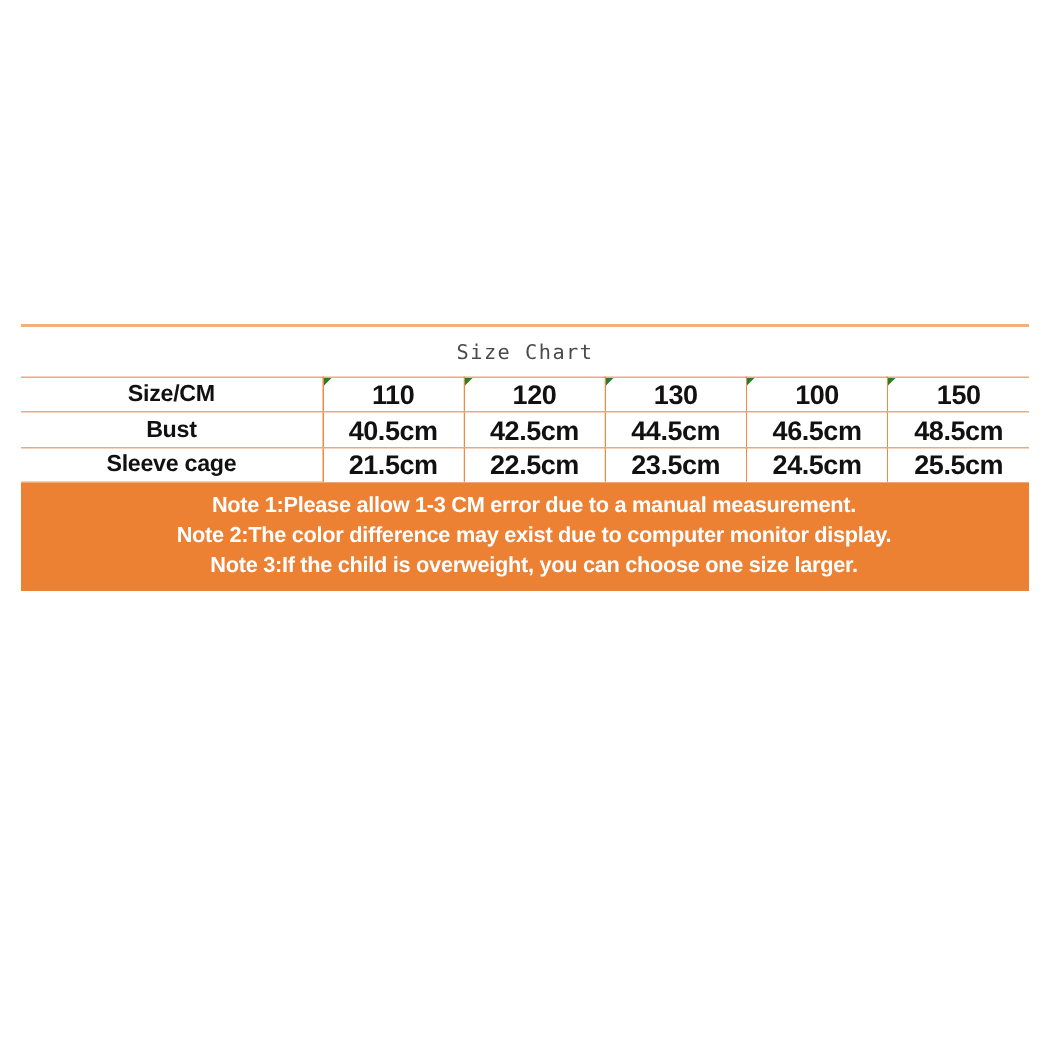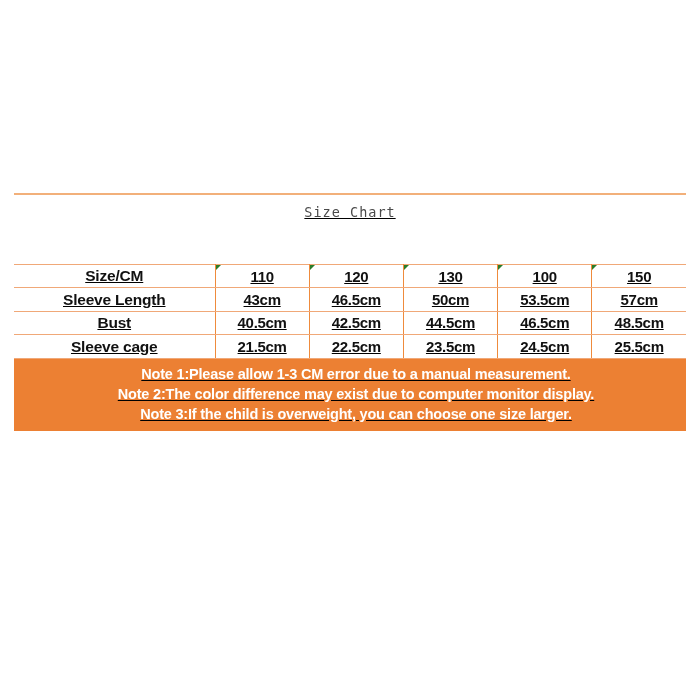--- a/index.html
+++ b/index.html
@@ -11,23 +11,22 @@
     width: 700px;
     height: 700px;
     font-family: "Liberation Sans", sans-serif;
     position: relative;
     overflow: hidden;
   }
 
   #chart-wrap {
     position: absolute;
     left: 14px;
-    top: 193px;
+    top: 216px;
     width: 672px;
-    text-decoration: underline;
   }
 
   
   .title-band {
     border-top: 2px solid #f2b07a;
     height: 33px;
     display: flex;
     align-items: center;
     justify-content: center;
     background: #ffffff;
@@ -37,34 +36,33 @@
     font-size: 13.5px;
     color: #4a4a4a;
     letter-spacing: 1px;
   }
 
   
   table.size-table {
     border-collapse: collapse;
     width: 672px;
     table-layout: fixed;
-    margin-top: 36px;
   }
   table.size-table col.label-col { width: 201px; }
   table.size-table col.data-col  { width: 94.2px; }
 
   table.size-table td {
     height: 22.4px;
     border-top: 1.5px solid #f0a878;
     border-bottom: 1.5px solid #f0a878;
     padding: 0 2px;
     text-align: center;
     vertical-align: middle;
     background: #ffffff;
-    font-size: 15px;
+    font-size: 18px;
     color: #111111;
     line-height: 1;
   }
   table.size-table td.label {
     font-weight: bold;
     font-size: 15.5px;
     border-right: 1.5px solid #ef8b3c;
     letter-spacing: -0.2px;
   }
   table.size-table td.data {
@@ -133,28 +131,20 @@
         <td class="data header-data">110</td>
         <td class="data header-data">120</td>
         <td class="data header-data">130</td>
         <td class="data header-data">100</td>
         <td class="data header-data">150</td>
       </tr>
 
 
 
 
-      <tr>
-        <td class="label">Sleeve Length</td>
-        <td class="data">43cm</td>
-        <td class="data">46.5cm</td>
-        <td class="data">50cm</td>
-        <td class="data">53.5cm</td>
-        <td class="data">57cm</td>
-      </tr>
 
       <tr>
         <td class="label">Bust</td>
         <td class="data">40.5cm</td>
         <td class="data">42.5cm</td>
         <td class="data">44.5cm</td>
         <td class="data">46.5cm</td>
         <td class="data">48.5cm</td>
       </tr>
 

